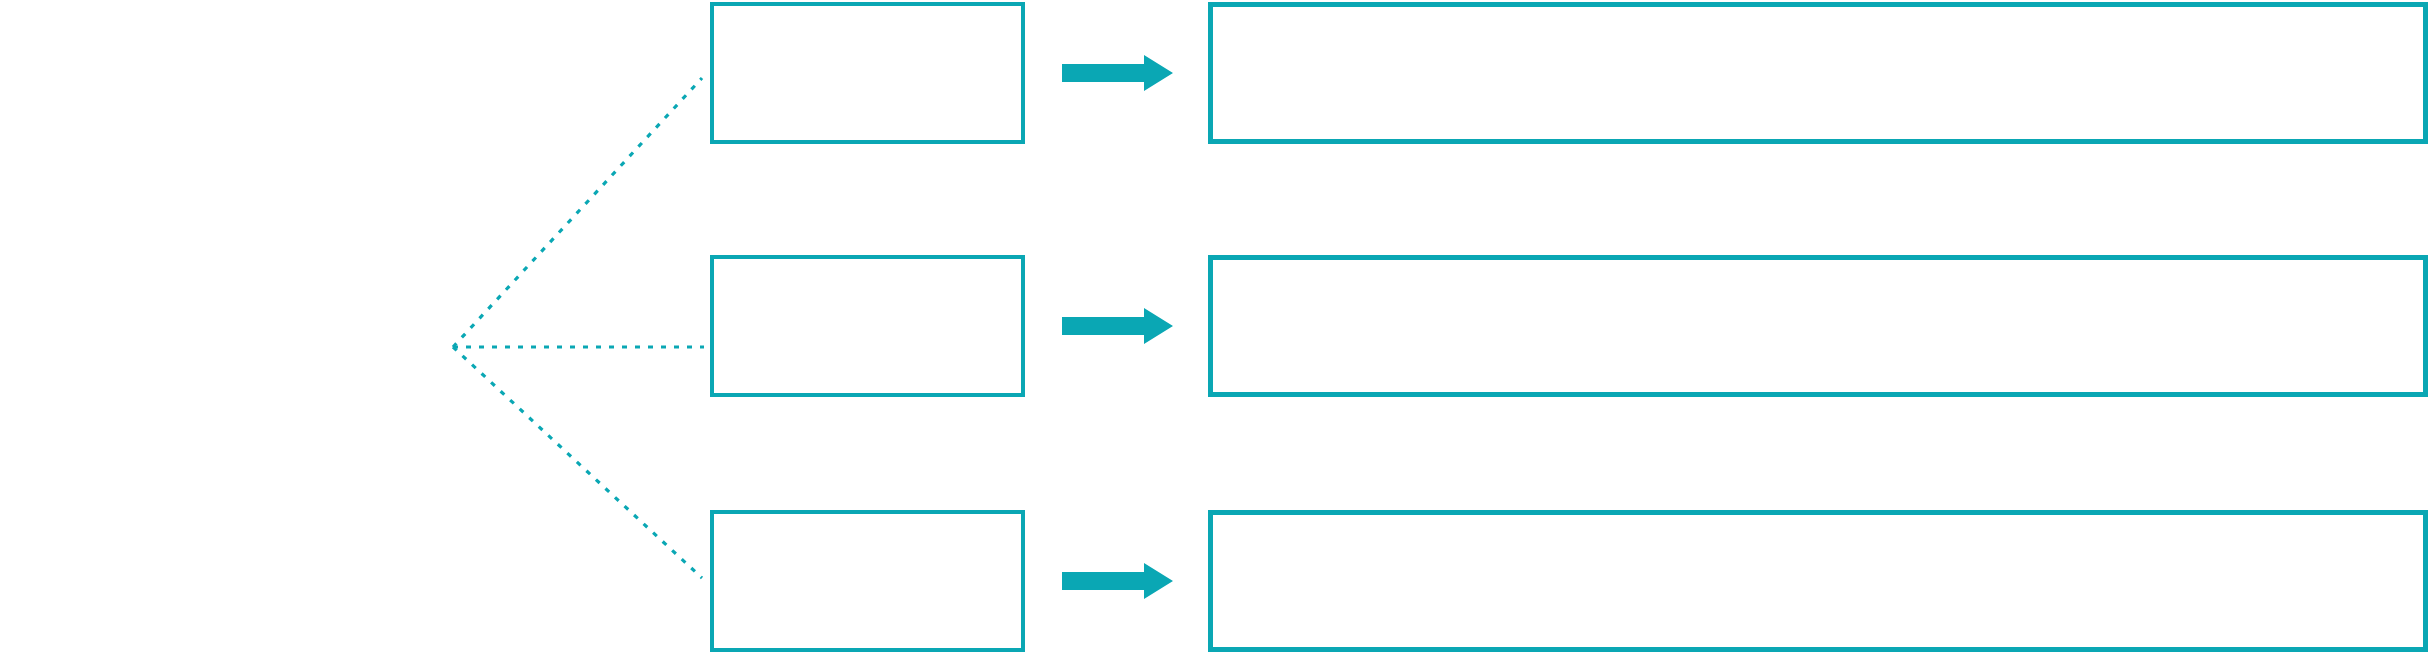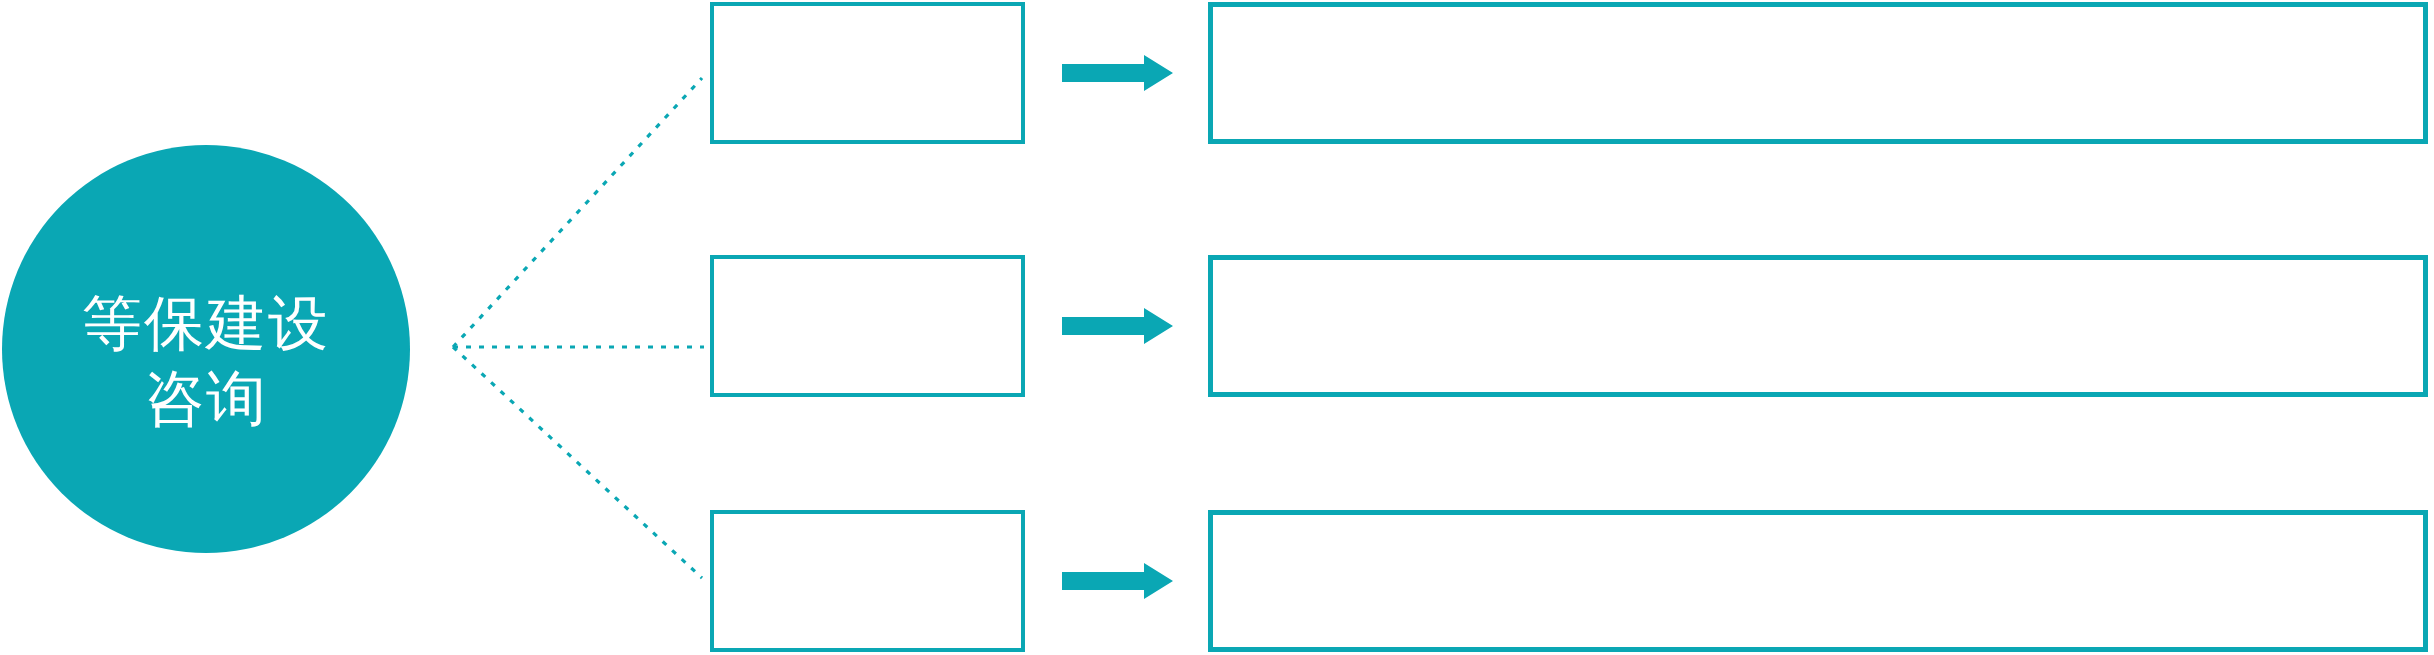--- a/index.html
+++ b/index.html
@@ -104,26 +104,20 @@
 <body>
 
 <div class="canvas">
 
   <svg class="connectors" viewBox="0 0 2434 655" xmlns="http://www.w3.org/2000/svg">
     <line x1="453" y1="347" x2="702" y2="78"></line>
     <line x1="453" y1="347" x2="704" y2="347"></line>
     <line x1="453" y1="347" x2="702" y2="578"></line>
   </svg>
 
-  <div class="root-circle">
-    <div class="root-label">
-      <span>等保建设</span>
-      <span>咨询</span>
-    </div>
-  </div>
 
   <div class="step-box row1">
     <span></span>
   </div>
   <svg class="arrow-icon arrow-row1" viewBox="0 0 111 36" xmlns="http://www.w3.org/2000/svg">
     <polygon points="0,9 82,9 82,0 111,18 82,36 82,27 0,27"></polygon>
   </svg>
   <div class="detail-box row1">
     <span></span>
   </div>

